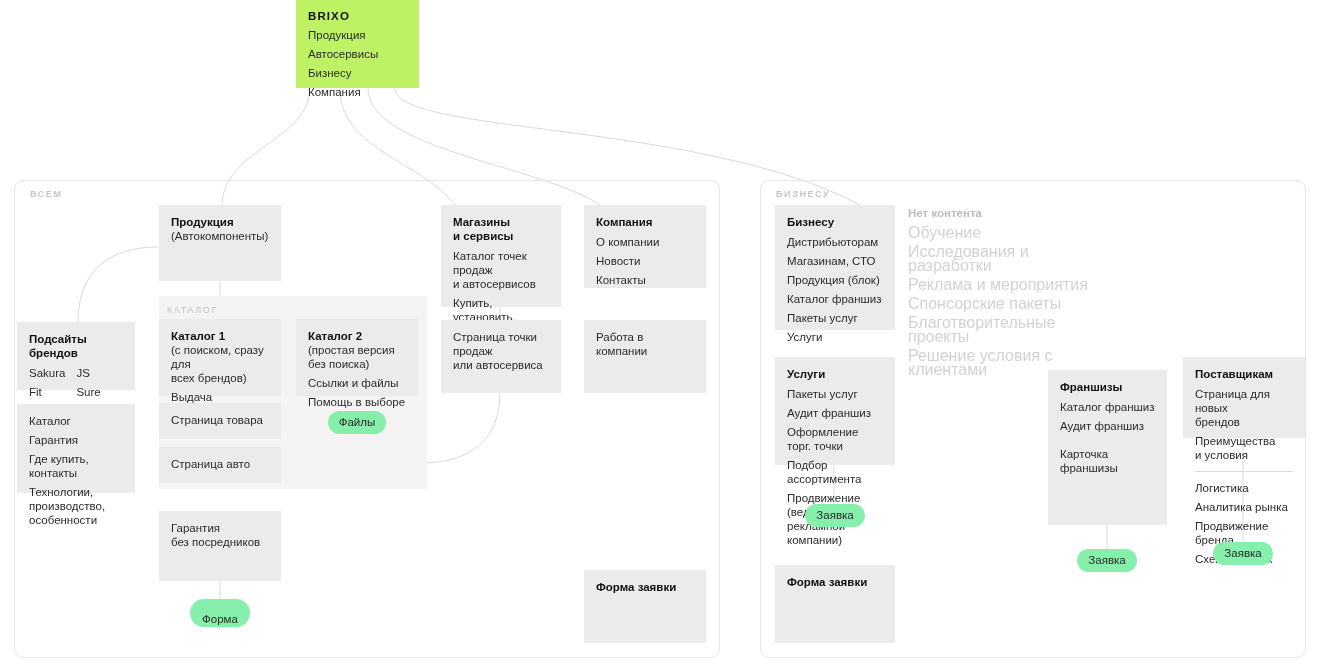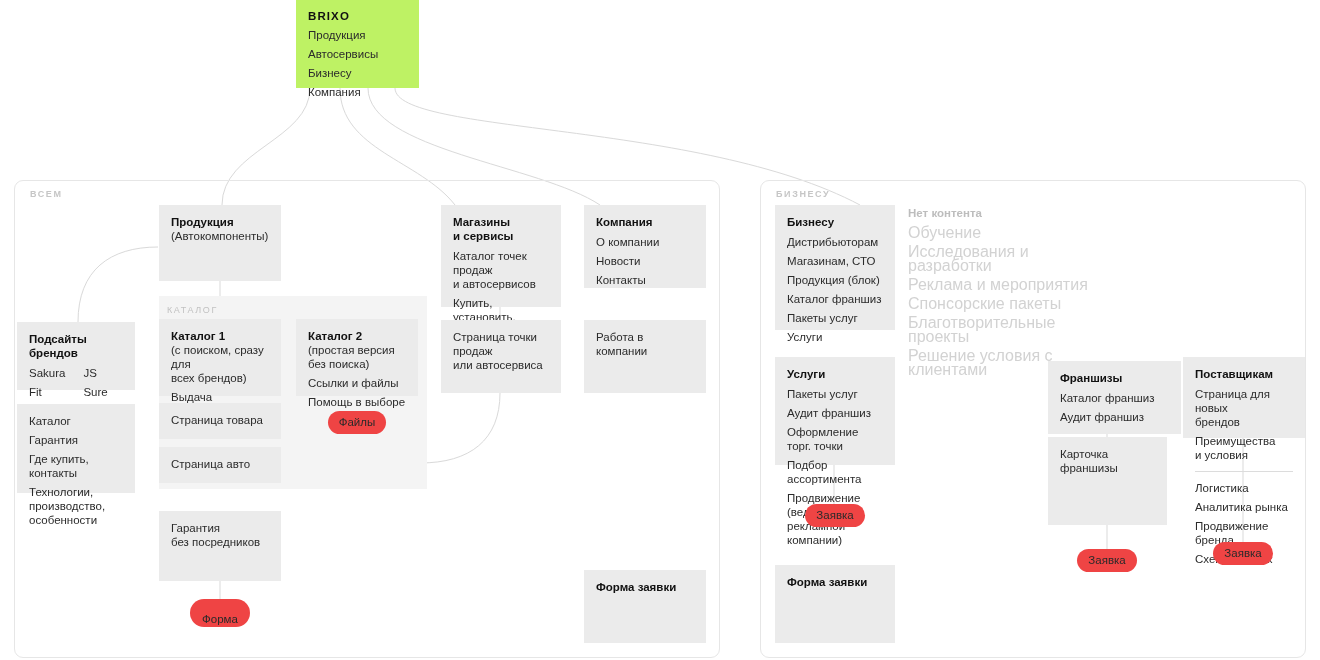--- a/index.html
+++ b/index.html
@@ -14,21 +14,21 @@
   #canvas{position:absolute;left:0;top:0;width:1320px;height:660px;}
   #wires{position:absolute;left:0;top:0;width:1320px;height:660px;pointer-events:none;}
 
   .node{
     position:absolute;
     background:#ebebeb;
     box-sizing:border-box;
     padding:10px 12px;
   }
   .node.pill{
-    background:#ef4444;
+    background:#86efac;
     border-radius:22px;
     text-align:center;
     padding:8px 14px;
     font-size:11.5px;
     color:#2a2a2a;
   }
   .panel{
     position:absolute;
     border:1px solid #e6e6e6;
     border-radius:9px;
@@ -77,21 +77,21 @@
     color:#2b2b2b;
     white-space:pre-line;
   }
   .muted-ttl{
     font-weight:700;font-size:11.5px;line-height:14px;
     color:#bdbdbd;margin:0 0 6px 0;
   }
   .muted{
     font-size:16px;line-height:14px;color:#d2d2d2;margin:0 0 5px 0;
   }
-  .cols{display:flex;gap:18px;}
+  .cols{display:flex;gap:11px;}
   .cols .col{display:flex;flex-direction:column;}
   .hr{
     height:1px;background:#dcdcdc;margin:9px 0 9px 0;border:0;
   }
   .toproot{
     position:absolute;left:296px;top:0;width:123px;height:88px;
     background:#bef264;padding:10px 12px;box-sizing:border-box;
   }
   .brand{
     font-weight:700;font-size:11.5px;letter-spacing:1.1px;color:#111;margin-bottom:6px;
@@ -275,21 +275,21 @@
   </div>
 
   <div class="node pill" style="left:805px;top:504px;width:60px;height:23px;padding:5px 10px;">
     <span>Заявка</span>
   </div>
 
   <div class="node" style="left:775px;top:565px;width:120px;height:78px;">
     <div class="ttl" style="margin-bottom:0;">Форма заявки</div>
   </div>
 
-  <div class="node" style="left:1048px;top:361px;width:133px;height:73px;">
+  <div class="node" style="left:1048px;top:370px;width:119px;height:73px;">
     <div class="ttl">Франшизы</div>
     <div class="itm">Каталог франшиз</div>
     <div class="itm">Аудит франшиз</div>
   </div>
 
   <div class="node" style="left:1048px;top:437px;width:119px;height:88px;">
     <div class="plain">Карточка франшизы</div>
   </div>
 
   <div class="node pill" style="left:1077px;top:549px;width:60px;height:23px;padding:5px 10px;">

